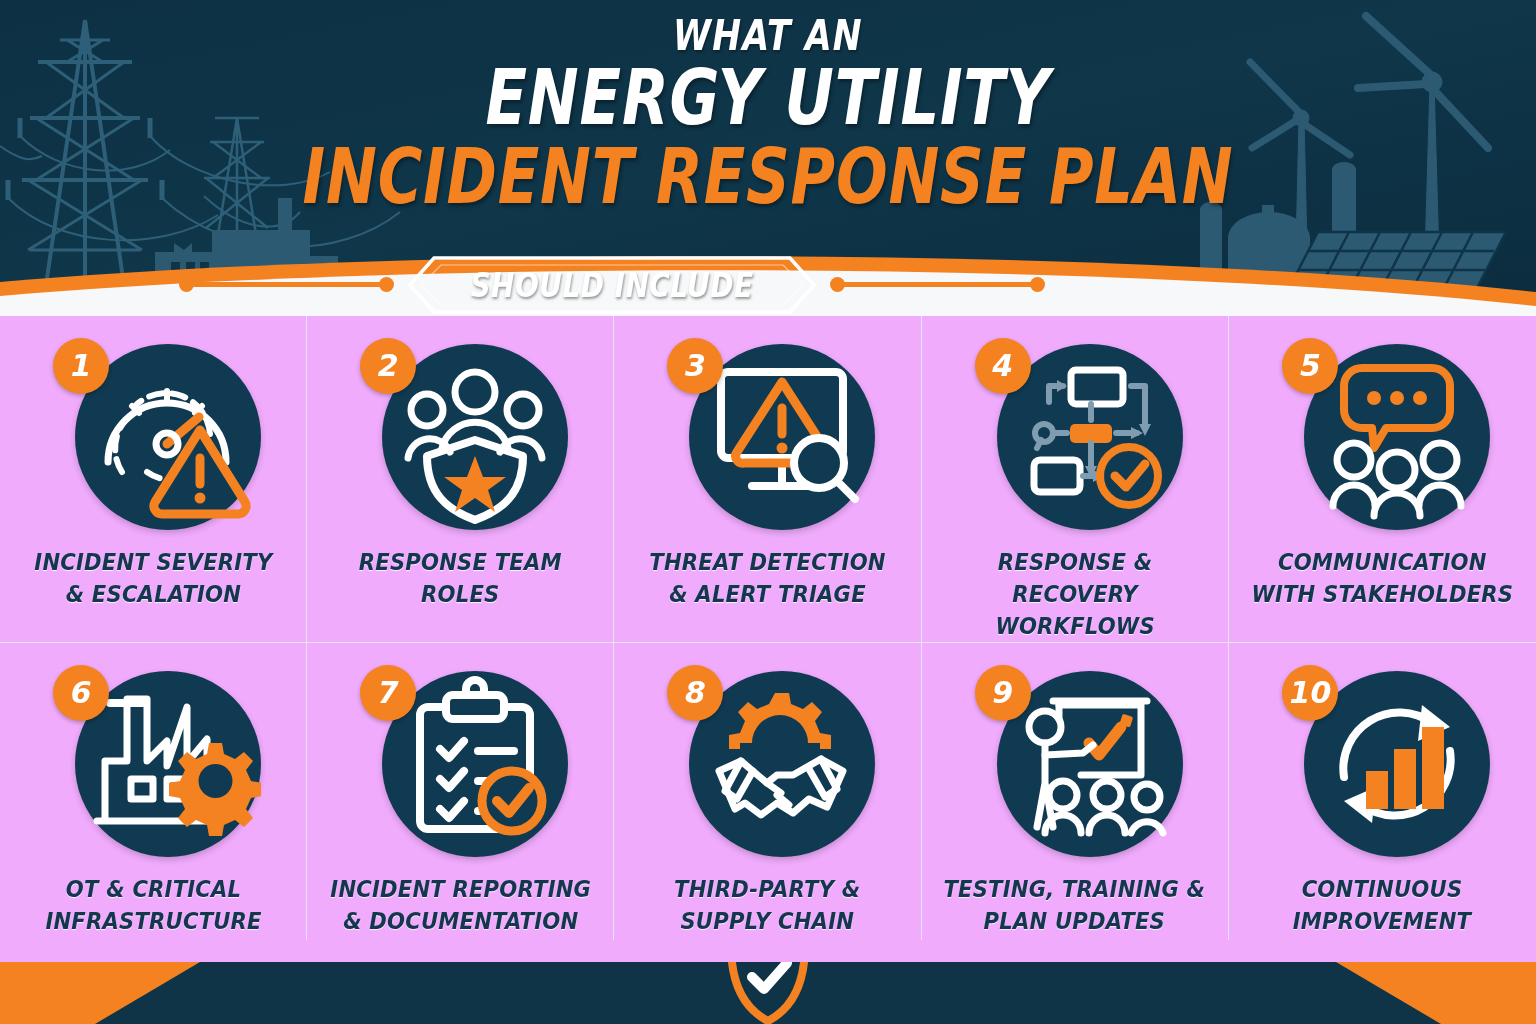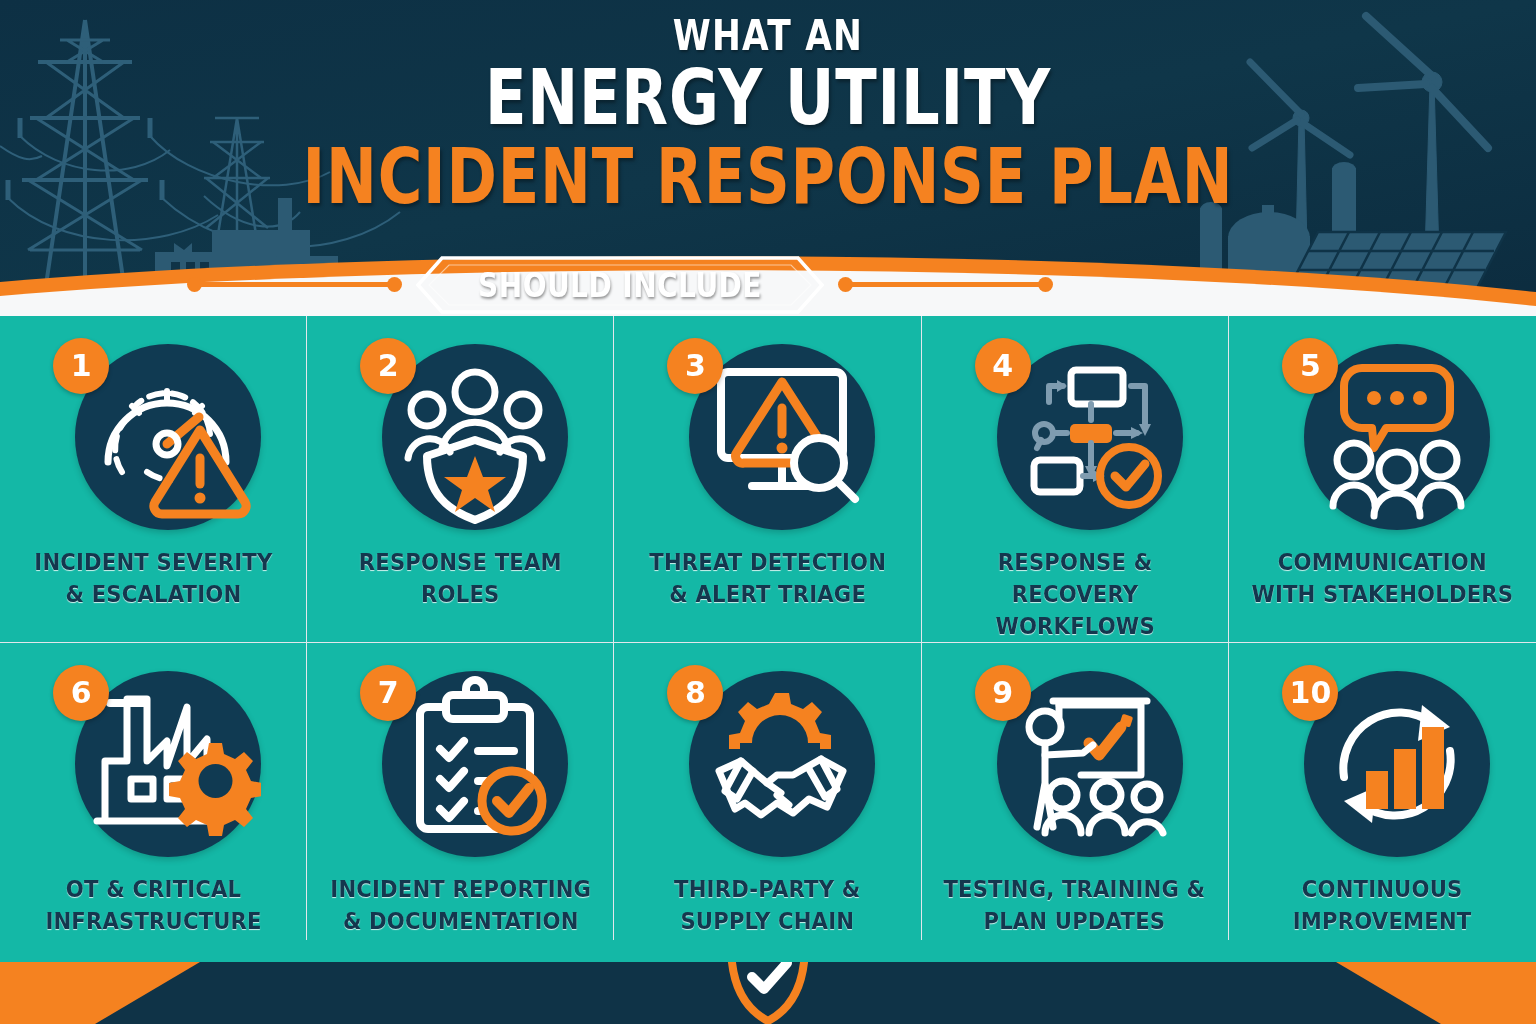--- a/index.html
+++ b/index.html
@@ -3,21 +3,21 @@
 <meta charset="utf-8">
 <style>
   * { margin:0; padding:0; box-sizing:border-box; }
   html,body { width:1536px; height:1024px; }
   body {
     font-family:"Liberation Sans", sans-serif;
     background:#f7f8f9;
     overflow:hidden;
     position:relative;
   }
-  .poster { position:relative; width:1536px; height:1024px; overflow:hidden; background:#14b8a6; }
+  .poster { position:relative; width:1536px; height:1024px; overflow:hidden; background:#f0abfc;font-style:italic; }
 
   
   .header {
     position:absolute; left:0; top:0; width:1536px; height:316px;
     background:#0f3347;
     overflow:hidden;
   }
   .header-bg { position:absolute; inset:0; }
 
   .title-block {
@@ -43,21 +43,21 @@
   .t-accent {
     font-family:"DejaVu Sans", sans-serif;
     font-weight:bold; color:#f58220;
     font-size:76px; letter-spacing:1px;
     line-height:82px;
     transform:scaleX(0.80);
     text-shadow:2px 3px 4px rgba(0,0,0,.35);
   }
 
   .subbar {
-    position:absolute; left:8px; top:255px; width:1224px; height:60px;
+    position:absolute; left:0; top:255px; width:1224px; height:60px;
     display:flex; align-items:center; justify-content:center; gap:0px; z-index:6;
   }
   .rule { position:relative; width:215px; height:8px; display:flex; align-items:center; }
   .rule .line { position:absolute; left:8px; right:8px; height:5px; background:#f58220; top:1px; }
   .rule .dot { position:absolute; width:15px; height:15px; border-radius:50%; background:#f58220; top:-4px; }
   .rule .dot.l { left:0; } .rule .dot.r { right:0; }
   .hexbanner { position:relative; width:408px; height:58px; margin:0 14px; }
   .hexbanner svg { position:absolute; inset:0; }
   .hexbanner span {
     position:absolute; inset:0; display:flex; align-items:center; justify-content:center;

